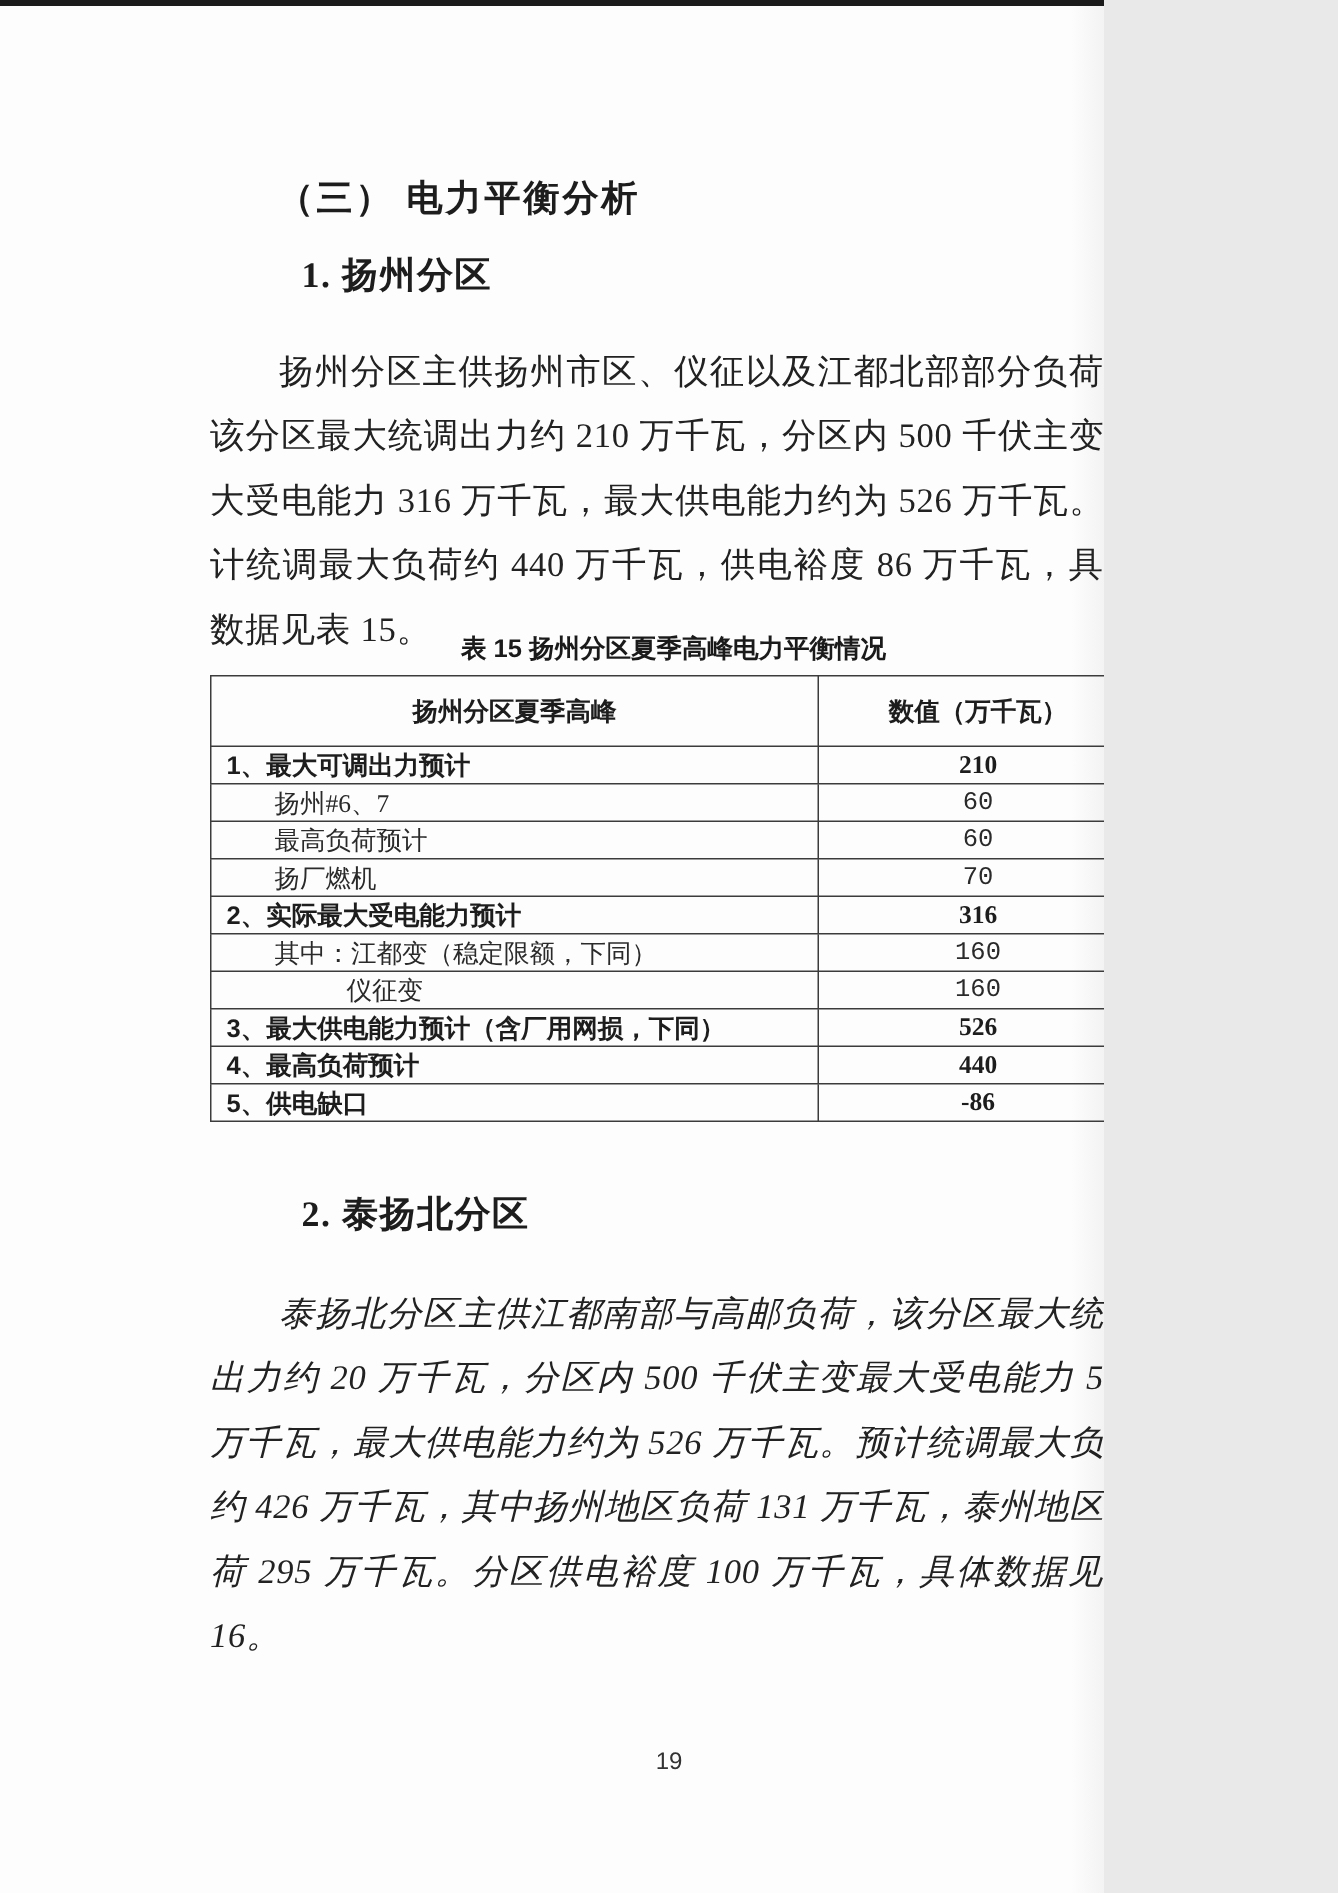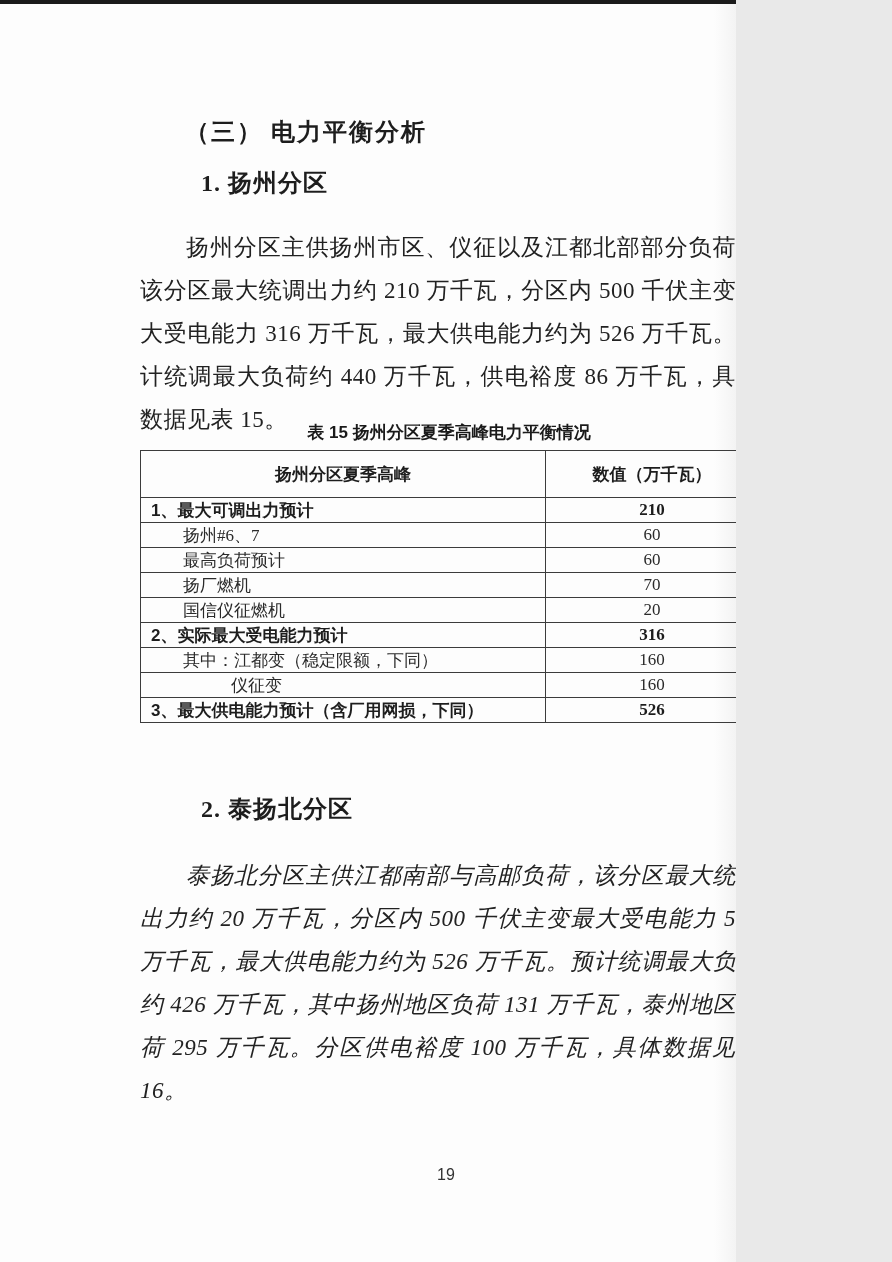--- a/index.html
+++ b/index.html
@@ -64,21 +64,21 @@
   table.balance th {
     height: 47px;
     text-align: center;
     font-family: "Liberation Sans", "DejaVu Sans", sans-serif;
     font-weight: bold;
     font-size: 17px;
     margin-left: 25px;
   }
   table.balance td { height: 25px; }
   td.label-cell { text-align: left; }
-  td.value-cell { text-align: center; font-family: Liberation Serif, serif; }
+  td.value-cell { text-align: center; font-family: Liberation Mono, monospace; }
   tr.row-bold td {
     font-weight: bold;
     font-family: "Liberation Sans", "DejaVu Sans", sans-serif;
   }
   tr.row-bold td.value-cell { font-family: "Liberation Serif", "DejaVu Serif", serif; }
   tr.row-regular td { font-weight: normal; color: #2a2a2a; }
   .indent-0 { padding-left: 10px !important; }
   .indent-1 { padding-left: 42px !important; }
   .indent-2 { padding-left: 90px !important; }
   .page-number {
@@ -122,40 +122,44 @@
       <td class="value-cell">60</td>
     </tr>
         <tr class="row-regular">
       <td class="label-cell indent-1">最高负荷预计</td>
       <td class="value-cell">60</td>
     </tr>
         <tr class="row-regular">
       <td class="label-cell indent-1">扬厂燃机</td>
       <td class="value-cell">70</td>
     </tr>
-        <tr class="row-regular">
-      <td class="label-cell indent-1">国信仪征燃机</td>
-      <td class="value-cell">20</td>
-    </tr>
         <tr class="row-bold">
       <td class="label-cell indent-0">2、实际最大受电能力预计</td>
       <td class="value-cell">316</td>
     </tr>
         <tr class="row-regular">
       <td class="label-cell indent-1">其中：江都变（稳定限额，下同）</td>
       <td class="value-cell">160</td>
     </tr>
         <tr class="row-regular">
       <td class="label-cell indent-2">仪征变</td>
       <td class="value-cell">160</td>
     </tr>
         <tr class="row-bold">
       <td class="label-cell indent-0">3、最大供电能力预计（含厂用网损，下同）</td>
       <td class="value-cell">526</td>
     </tr>
+        <tr class="row-bold">
+      <td class="label-cell indent-0">4、最高负荷预计</td>
+      <td class="value-cell">440</td>
+    </tr>
+        <tr class="row-bold">
+      <td class="label-cell indent-0">5、供电缺口</td>
+      <td class="value-cell">-86</td>
+    </tr>
       </tbody>
   </table>
 
   <div class="sub-heading h2">2. 泰扬北分区</div>
 
   <p class="body-para p2">泰扬北分区主供江都南部与高邮负荷，该分区最大统调出力约 20 万千瓦，分区内 500 千伏主变最大受电能力 506 万千瓦，最大供电能力约为 526 万千瓦。预计统调最大负荷约 426 万千瓦，其中扬州地区负荷 131 万千瓦，泰州地区负荷 295 万千瓦。分区供电裕度 100 万千瓦，具体数据见表 16。</p>
 
   <div class="page-number">19</div>
 
 </div>

